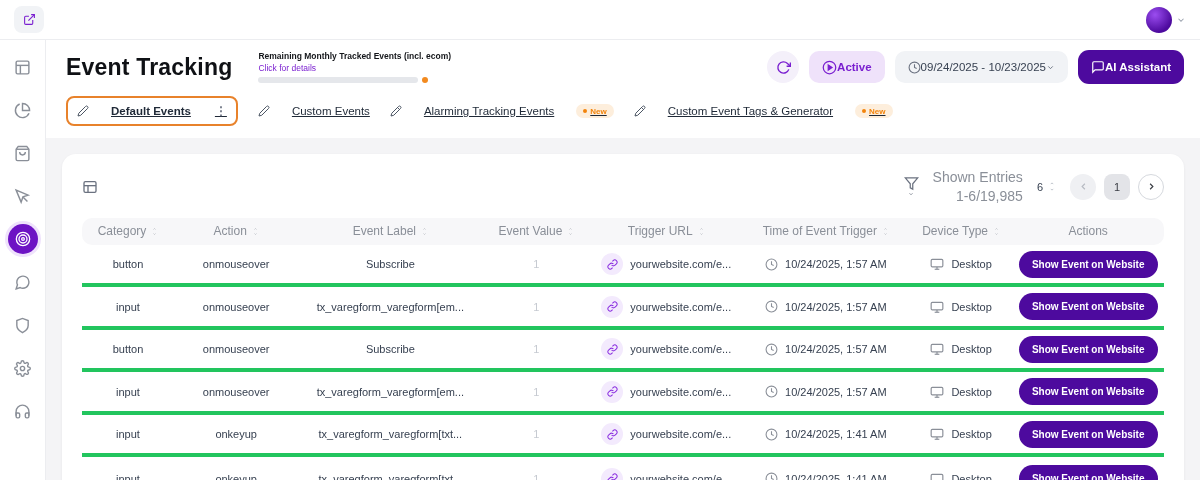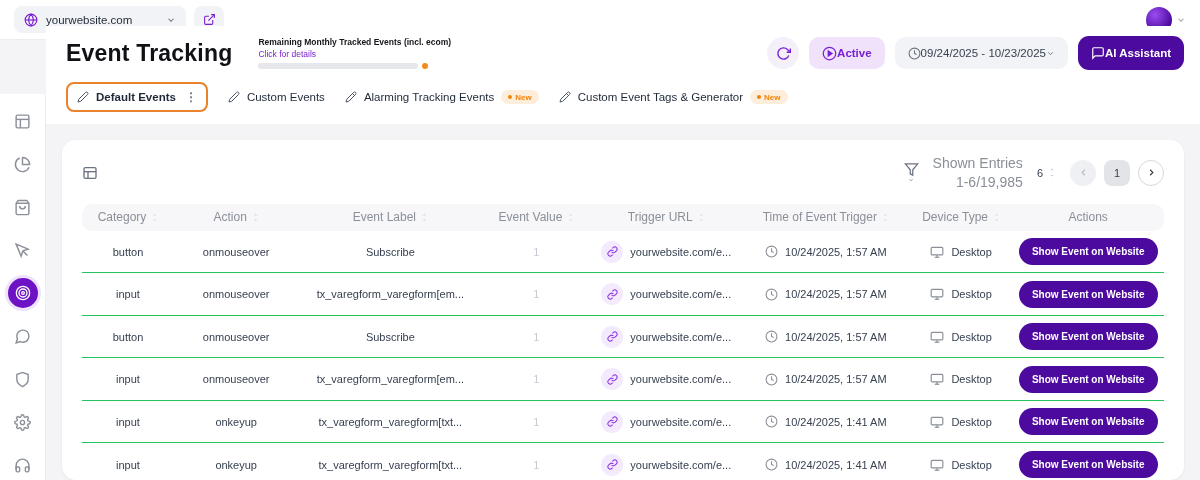--- a/index.html
+++ b/index.html
@@ -12,21 +12,21 @@
   .site-pill { height:27px; background:#F1F3F6; border-radius:8px; display:flex;
     align-items:center; gap:8px; padding:0 10px; font-size:11.5px; color:#1F2937; cursor:pointer; }
   .site-pill .chev { margin-left:26px; }
   .sq-pill { height:27px; width:30px; background:#F1F3F6; border:none; border-radius:8px;
     display:flex; align-items:center; justify-content:center; cursor:pointer; }
   .top-right { margin-left:auto; display:flex; align-items:center; gap:4px; }
   .avatar { width:26px; height:26px; border-radius:50%;
     background:radial-gradient(circle at 35% 30%, #9B4DF0, #4D0A9E 70%); }
 
   
-  .shell { display:flex; height:440px;align-items:flex-end; }
+  .shell { display:flex; height:440px; }
   .sidebar { width:46px; background:#fff; border-right:1px solid #ECEDF0;
     display:flex; flex-direction:column; align-items:center; padding-top:12px; gap:13px; }
   .side-ic { width:30px; height:30px; display:flex; align-items:center; justify-content:center;
     color:#8A8F98; border-radius:50%; cursor:pointer; }
   .side-ic.active { background:#6D13C4; color:#fff; box-shadow:0 0 0 3px #EFE2FC; }
   .side-ic svg { width:17px; height:17px; }
   .side-ic.active svg { width:16px; height:16px; }
 
   .main { flex:1; display:flex; flex-direction:column; min-width:0; }
 
@@ -44,21 +44,21 @@
   .refresh-btn { width:32px; height:32px; border-radius:50%; border:none; background:#F4F0FA;
     color:#7A1FD0; display:flex; align-items:center; justify-content:center; cursor:pointer; }
   .pill { height:32px; border:none; border-radius:10px; display:flex; align-items:center;
     padding:0 13px; font-size:11.5px; cursor:pointer; font-family:inherit; }
   .pill.active-pill { background:#EFE2FA; color:#7A1FD0; font-weight:700; }
   .pill.date-pill { background:#F1F3F6; color:#374151; }
   .pill.ai-pill { background:#4D0A9E; color:#fff; font-weight:700; height:34px; border-radius:11px; }
 
   
   .tabs-row { background:#fff; display:flex; align-items:center; gap:20px; padding:8px 16px 12px 20px; }
-  .tab { display:flex; align-items:center; gap:7px; font-size:11.5px; color:#1F2937; cursor:pointer; }
+  .tab { display:flex; align-items:center; gap:22px; font-size:11.5px; color:#1F2937; cursor:pointer;text-decoration:underline; }
   .tab.highlighted { border:2.5px solid #E8822B; border-radius:8px; padding:6px 9px; font-weight:600; }
   .tab .pencil { color:#4B5563; display:flex; }
   .tab .dots { color:#6B7280; font-size:12px; font-weight:700; margin-left:2px; }
   .badge-new { display:flex; align-items:center; gap:3px; background:#FDEEDC; color:#F2830B;
     font-size:8px; font-weight:700; border-radius:8px; padding:2.5px 7px; }
   .badge-new i { width:4px; height:4px; border-radius:50%; background:#F2830B; }
 
   
   .content { flex:1; background:#F4F4F6; padding:16px 16px 0 16px; }
   .card { background:#fff; border-radius:14px; box-shadow:0 1px 3px rgba(20,20,40,.06);
@@ -80,52 +80,37 @@
 
   
   .thead, .trow { display:grid;
     grid-template-columns: 8.5% 11.5% 17% 10% 14% 15.5% 9.5% 14%; align-items:center; }
   .thead { background:#F7F7F9; border-radius:10px; height:27px; }
   .th { display:flex; align-items:center; justify-content:center; gap:5px; font-size:12px;
     color:#8A8F98; cursor:pointer; }
   .th:last-child { cursor:default; }
   .th:last-child .sorter { display:none; }
   .sorter { display:flex; flex-direction:column; gap:1px; color:#ADB2BA; }
-  .trow { height:42.5px; border-bottom:1px solid #22c55e; font-size:11px; color:#374151; }
+  .trow { height:42.5px; border-bottom:4px solid #22c55e; font-size:11px; color:#374151; }
   .trow:last-child { border-bottom:none; }
   .td { display:flex; align-items:center; justify-content:center; gap:7px; overflow:hidden;
     white-space:nowrap; padding:0 4px; }
   .td.muted { color:#C6CAD1; }
   .link-bubble { width:22px; height:22px; border-radius:50%; background:#F3EAFD; color:#8B30E0;
     display:flex; align-items:center; justify-content:center; flex:0 0 auto; }
   .cell-ic { color:#8A8F98; display:flex; flex:0 0 auto; }
   .show-btn { background:#4D0A9E; color:#fff; border:none; border-radius:15px; padding:8px 13px;
     font-size:10px; font-weight:700; cursor:pointer; font-family:inherit; white-space:nowrap; }
 
   svg { display:block; }
 </style>
 </head>
 <body>
 
 <div class="topbar">
-  <div class="site-pill">
-    <span>
-      <svg width="14" height="14" viewBox="0 0 24 24" fill="none" stroke="#7A1FD0" stroke-width="2">
-          <circle cx="12" cy="12" r="10"></circle>
-          <line x1="2" y1="12" x2="22" y2="12"></line>
-          <path d="M12 2a15.3 15.3 0 0 1 4 10 15.3 15.3 0 0 1-4 10 15.3 15.3 0 0 1-4-10 15.3 15.3 0 0 1 4-10z"></path>
-        </svg>
-    </span>
-    <span>yourwebsite.com</span>
-    <span class="chev">
-      <svg width="10" height="10" viewBox="0 0 24 24" fill="none" stroke="#6B7280" stroke-width="2.5">
-          <polyline points="6 9 12 15 18 9"></polyline>
-        </svg>
-    </span>
-  </div>
   <button class="sq-pill">
     <span>
       <svg width="13" height="13" viewBox="0 0 24 24" fill="none" stroke="#7A1FD0" stroke-width="2">
           <path d="M18 13v6a2 2 0 0 1-2 2H5a2 2 0 0 1-2-2V8a2 2 0 0 1 2-2h6"></path>
           <polyline points="15 3 21 3 21 9"></polyline>
           <line x1="10" y1="14" x2="21" y2="3"></line>
         </svg>
     </span>
   </button>
   <div class="top-right">

